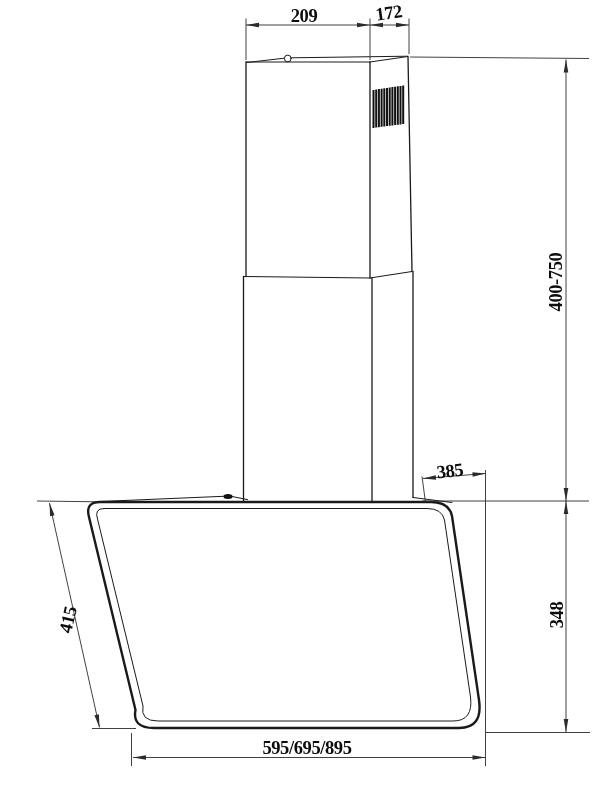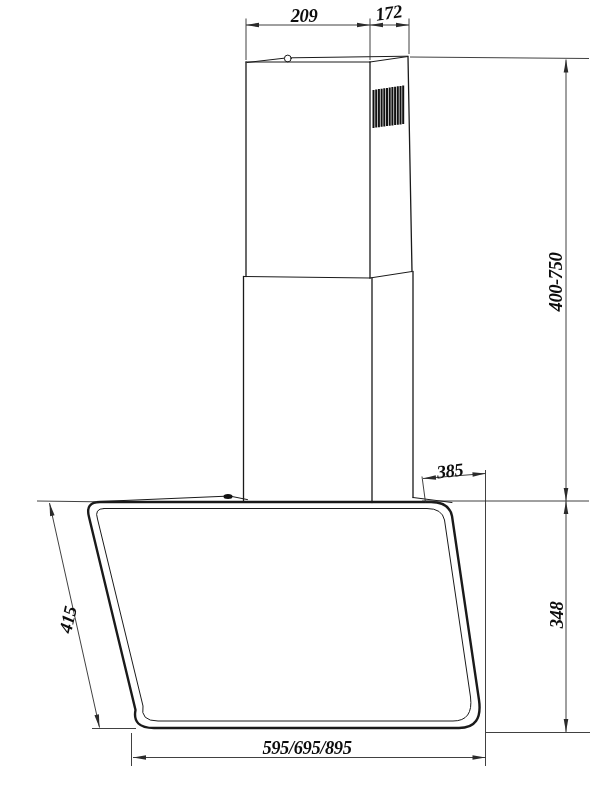--- a/index.html
+++ b/index.html
@@ -2,21 +2,20 @@
 <html><head>
 <meta charset="utf-8">
 <style>
   html,body{margin:0;padding:0;background:#fff;}
   .page{
     position:relative;
     width:612px;height:791px;
     background:#fff;
     overflow:hidden;
     font-family:"Liberation Serif", serif;
-    font-style:italic;
   }
   svg{display:block;}
   .draw{stroke:#1a1a1a;fill:none;stroke-linecap:round;stroke-linejoin:round;}
   .w-heavy{stroke-width:2.4;}
   .w-med{stroke-width:1.3;}
   .w-thin{stroke-width:1;}
   .dim{stroke:#2b2b2b;stroke-width:0.9;fill:none;}
   .slats{stroke:#121212;stroke-width:2;fill:none;}
   .dim-text{
     font-family:"Liberation Serif", serif;

